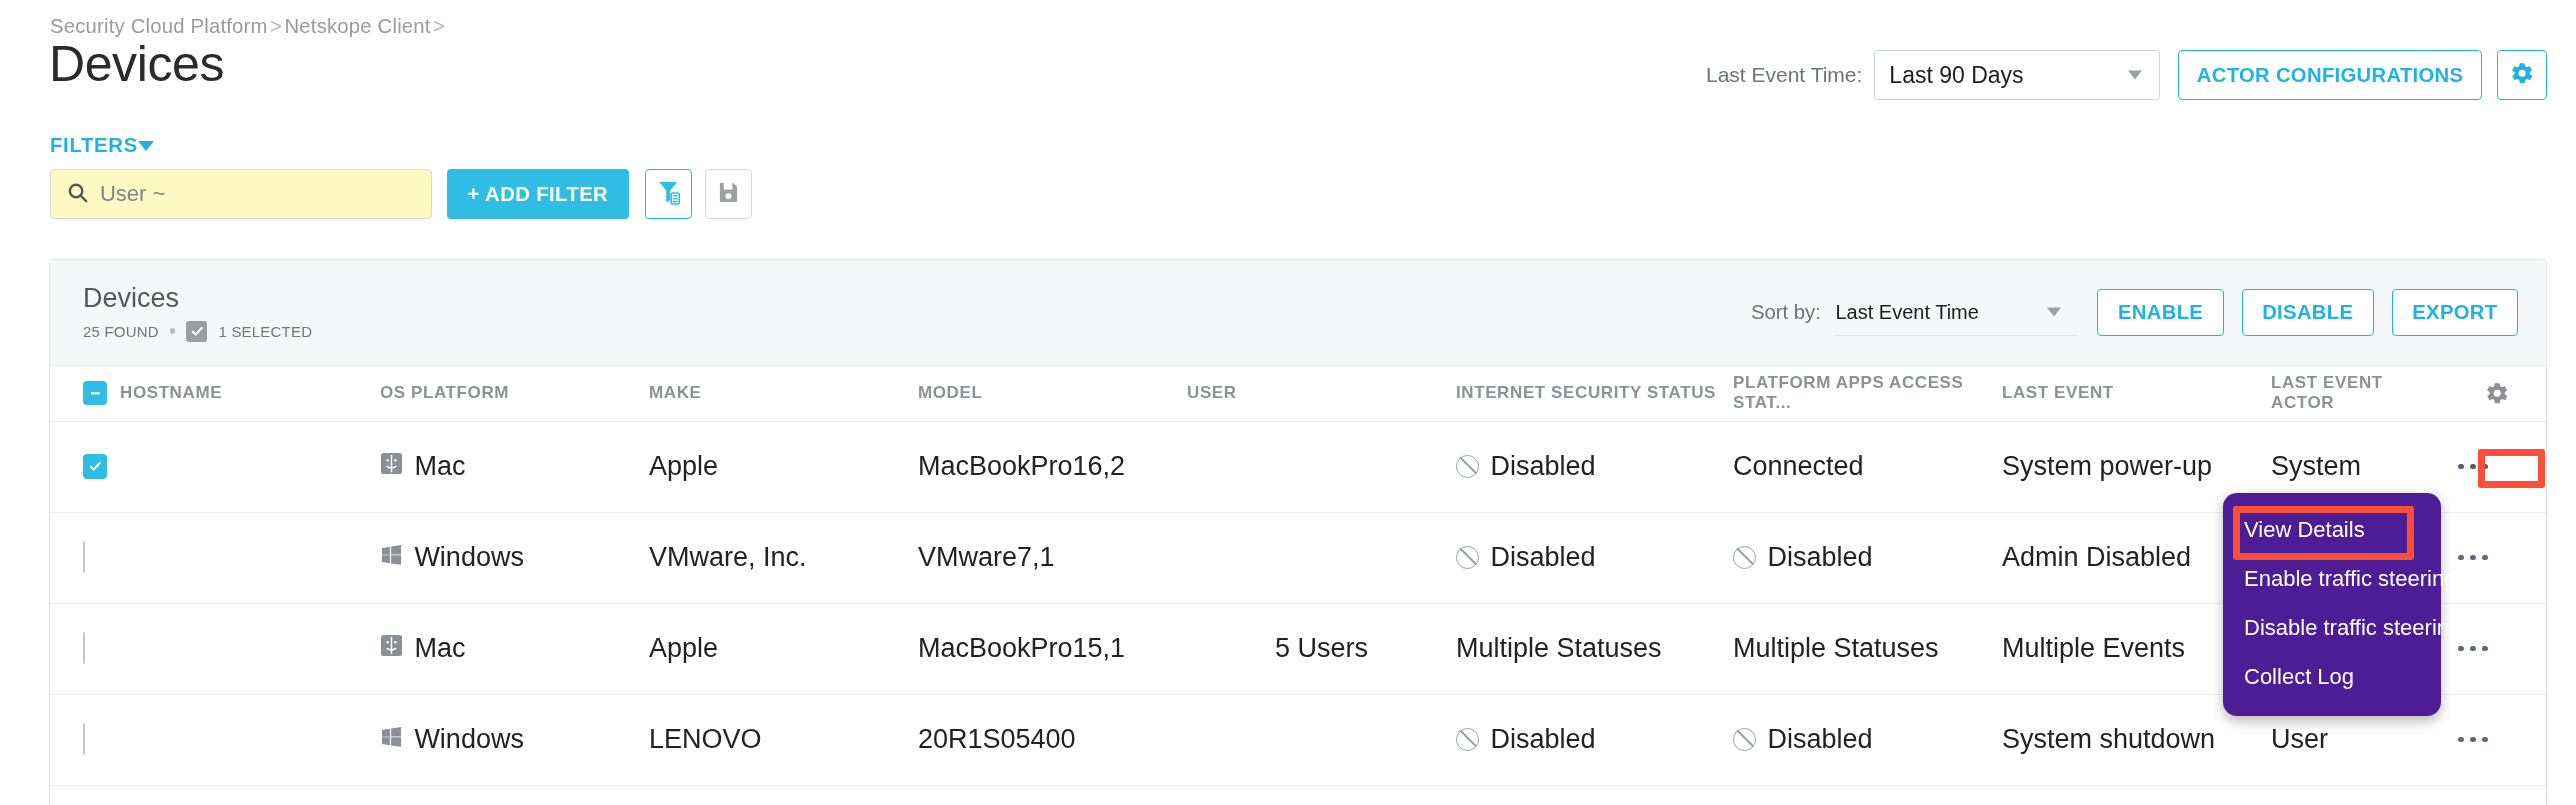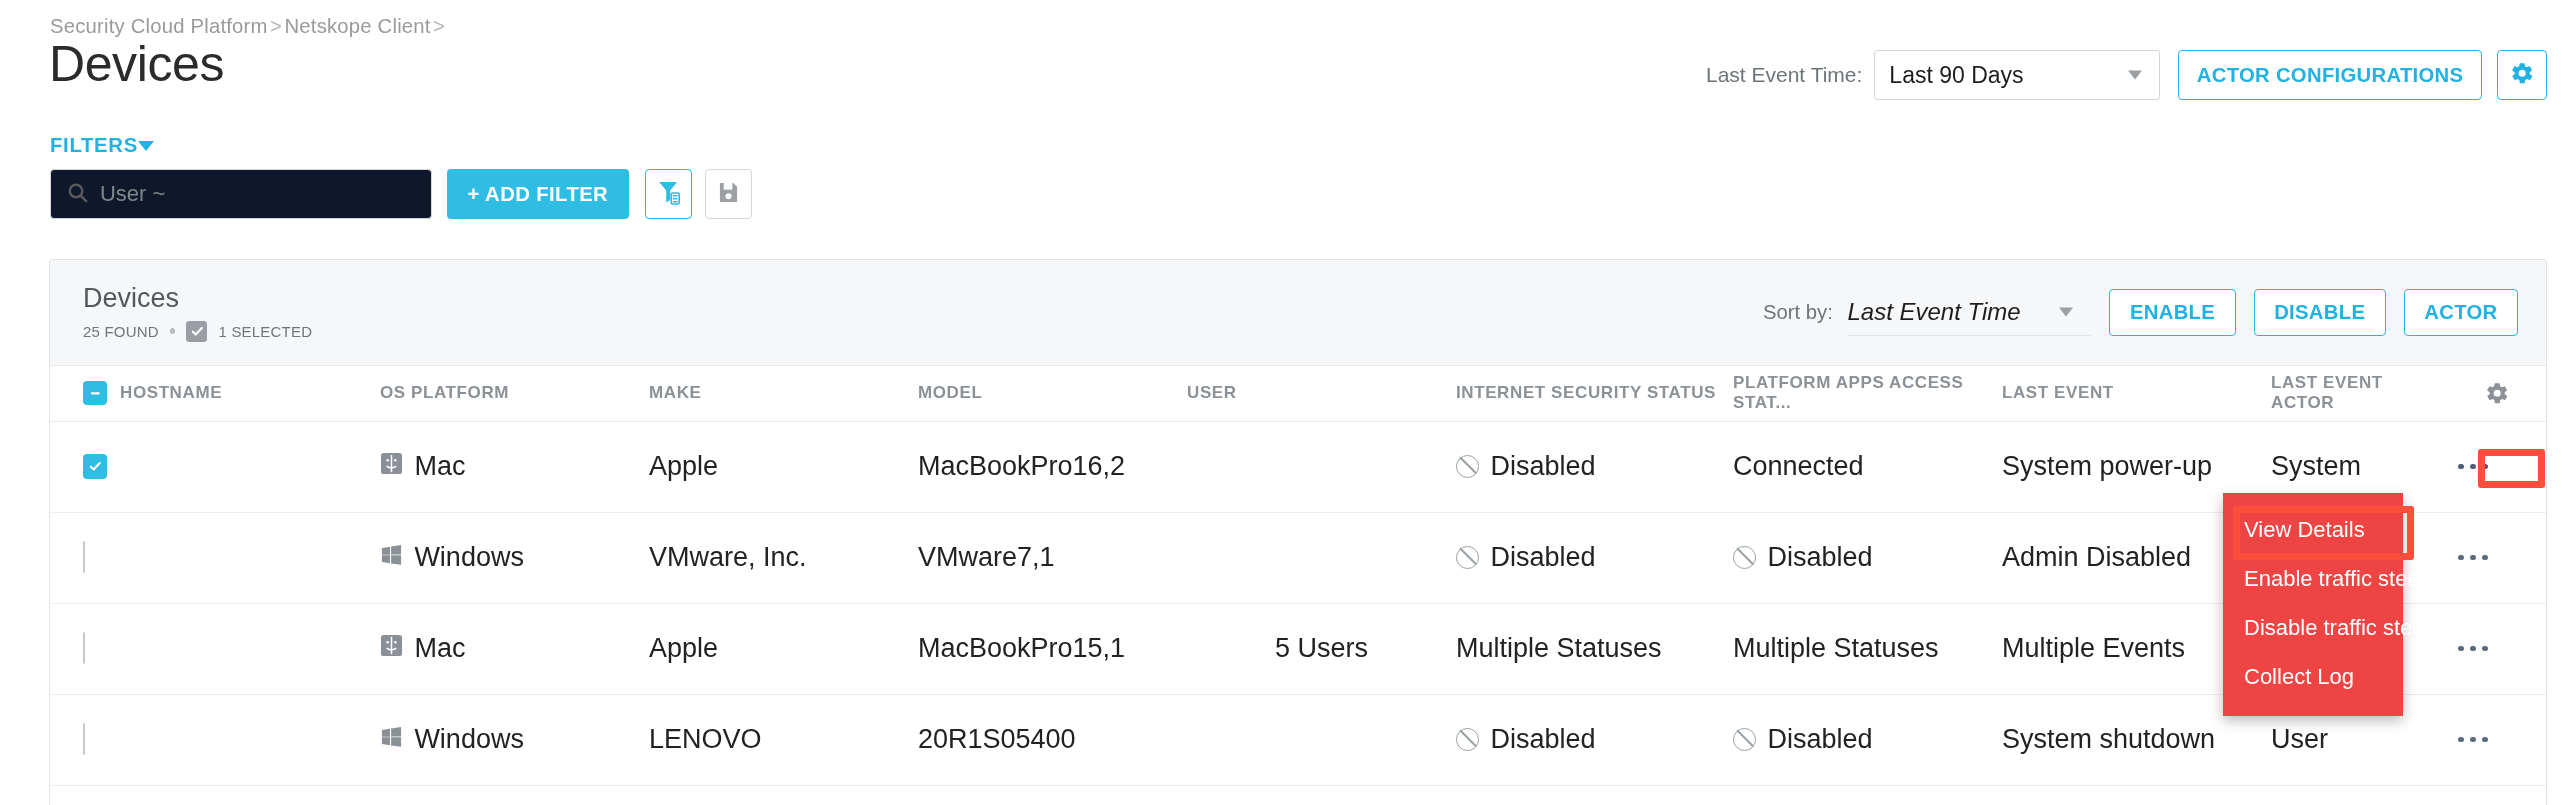--- a/index.html
+++ b/index.html
@@ -67,21 +67,21 @@
     width: 0; height: 0; border-left: 8.1px solid transparent;
     border-right: 8.1px solid transparent; border-top: 10.6px solid #21b2e2;
   }
 
   .filter-row {
     position: absolute; left: 50px; top: 169px;
     display: flex; align-items: center;
   }
   .search-box {
     width: 382px; height: 50px; border: 0.8px solid #d3d8db; border-radius: 4.1px;
-    background: #0f172a; display: flex; align-items: center; padding-left: 14.6px; gap: 11.4px;
+    background: #fef9c3; display: flex; align-items: center; padding-left: 14.6px; gap: 11.4px;
   }
   .search-box .ph { font-size: 22px; color: #7f868b; }
   .btn-primary {
     height: 50px; background: #2fbde4; border: none; border-radius: 4.1px;
     color: #fff; font-size: 20.3px; font-weight: 700; letter-spacing: 0.4px;
     padding: 0 21px; margin-left: 14.6px; cursor: pointer;
     display: flex; align-items: center; font-family: "Liberation Sans", sans-serif;
   }
   .icon-btn-blue {
     width: 47px; height: 50px; border: 1.6px solid #21b2e2; border-radius: 4.1px;
@@ -116,21 +116,21 @@
     display: flex; align-items: center; justify-content: center;
   }
   .cb-grey svg { display: block; }
 
   .card-head-right { display: flex; align-items: center; }
   .sortby-label { font-size: 20.3px; color: #6d7478; margin-right: 14.6px; }
   .sort-select {
     width: 244px; height: 47px; border-bottom: 1.6px solid #dfe3e6;
     display: flex; align-items: center; position: relative; cursor: pointer;
   }
-  .sort-select .val { font-size: 24px; color: #1d1d1d; font-weight: 400; font-style: italic; }
+  .sort-select .val { font-size: 20px; color: #1d1d1d; font-weight: 400; }
   .sort-select .caret {
     position: absolute; right: 18px; top: 50%; transform: translateY(-50%);
     width: 0; height: 0; border-left: 7.3px solid transparent;
     border-right: 7.3px solid transparent; border-top: 9px solid #9aa0a4;
   }
   .btn-sm {
     height: 47px; border: 1.6px solid #21b2e2; border-radius: 4.1px; background: #fff;
     color: #21b2e2; font-size: 20.3px; font-weight: 700; letter-spacing: 0.3px;
     padding: 0 19.5px; margin-left: 18px; cursor: pointer;
     display: flex; align-items: center; font-family: "Liberation Sans", sans-serif;
@@ -189,22 +189,22 @@
   }
   .dots-btn {
     width: 50px; height: 31px; background: #fff; display: flex;
     align-items: center; justify-content: center; gap: 6.5px; cursor: pointer;
   }
   .dots-btn i { width: 5.7px; height: 5.7px; border-radius: 50%; background: #4e5f72; display: block; }
   .dots-btn.plain i { background: #5b6b7c; }
 
   
   .ctx-menu {
-    position: absolute; left: 2223px; top: 493px; width: 180px;
-    background: #ef4444; border-radius: 0; padding: 13px 0 14.6px 0;
+    position: absolute; left: 2223px; top: 493px; width: 218px;
+    background: #4c1d95; border-radius: 14px; padding: 13px 0 14.6px 0;
     box-shadow: 0 4.9px 13px rgba(0,0,0,.28); z-index: 40;
   }
   .ctx-item {
     font-size: 22px; color: #ffffff; padding: 11.4px 0 11.4px 21px;
     cursor: pointer; white-space: nowrap; font-family: "Liberation Sans", sans-serif;
   }
 
   
   .anno {
     position: absolute; border: 7.3px solid #fb4f3c; border-radius: 2.4px;
@@ -300,21 +300,21 @@
     </div>
 
     <div class="card-head-right">
       <span class="sortby-label">Sort by:</span>
       <div class="sort-select">
         <span class="val">Last Event Time</span>
         <span class="caret"></span>
       </div>
       <button class="btn-sm">ENABLE</button>
       <button class="btn-sm">DISABLE</button>
-      <button class="btn-sm">ACTOR</button>
+      <button class="btn-sm">EXPORT</button>
     </div>
   </div>
 
   <table class="devices">
     <thead>
       <tr>
         <th class="c-cb">
           <span class="cb-blue">
             <svg width="14.6" height="14.6" viewBox="0 0 18 18">
                 <rect x="3.5" y="7.8" width="11" height="2.6" rx="1" fill="#fff"></rect>

